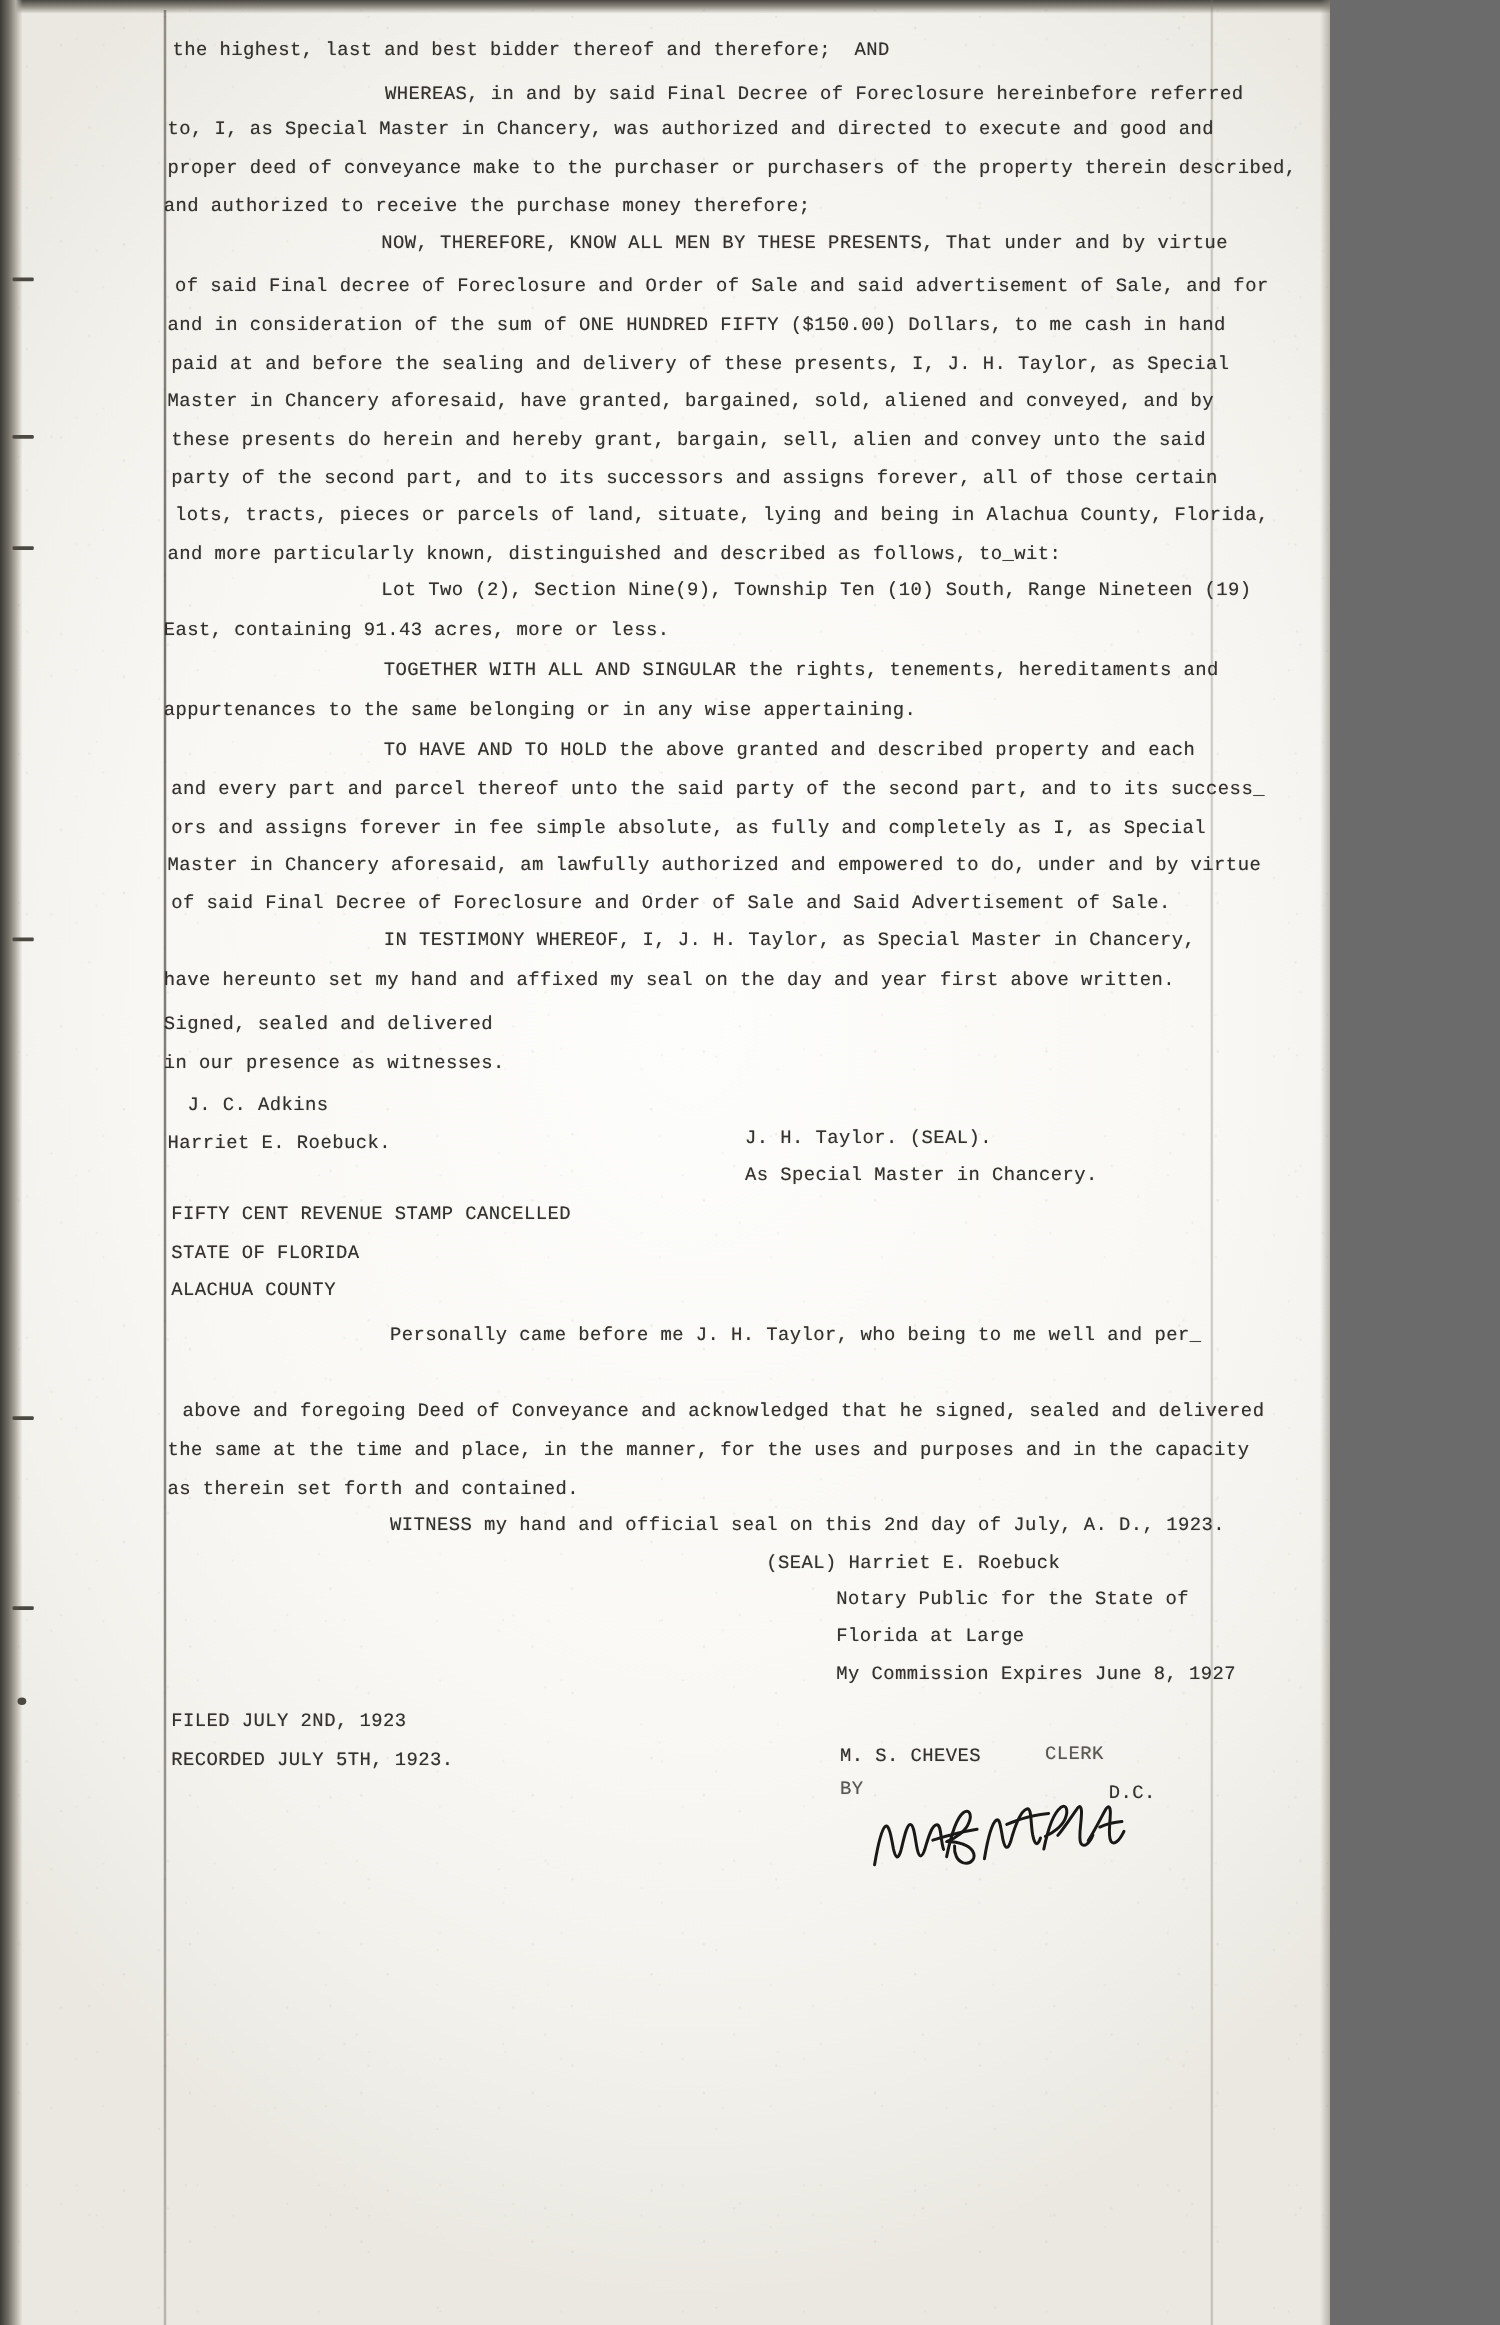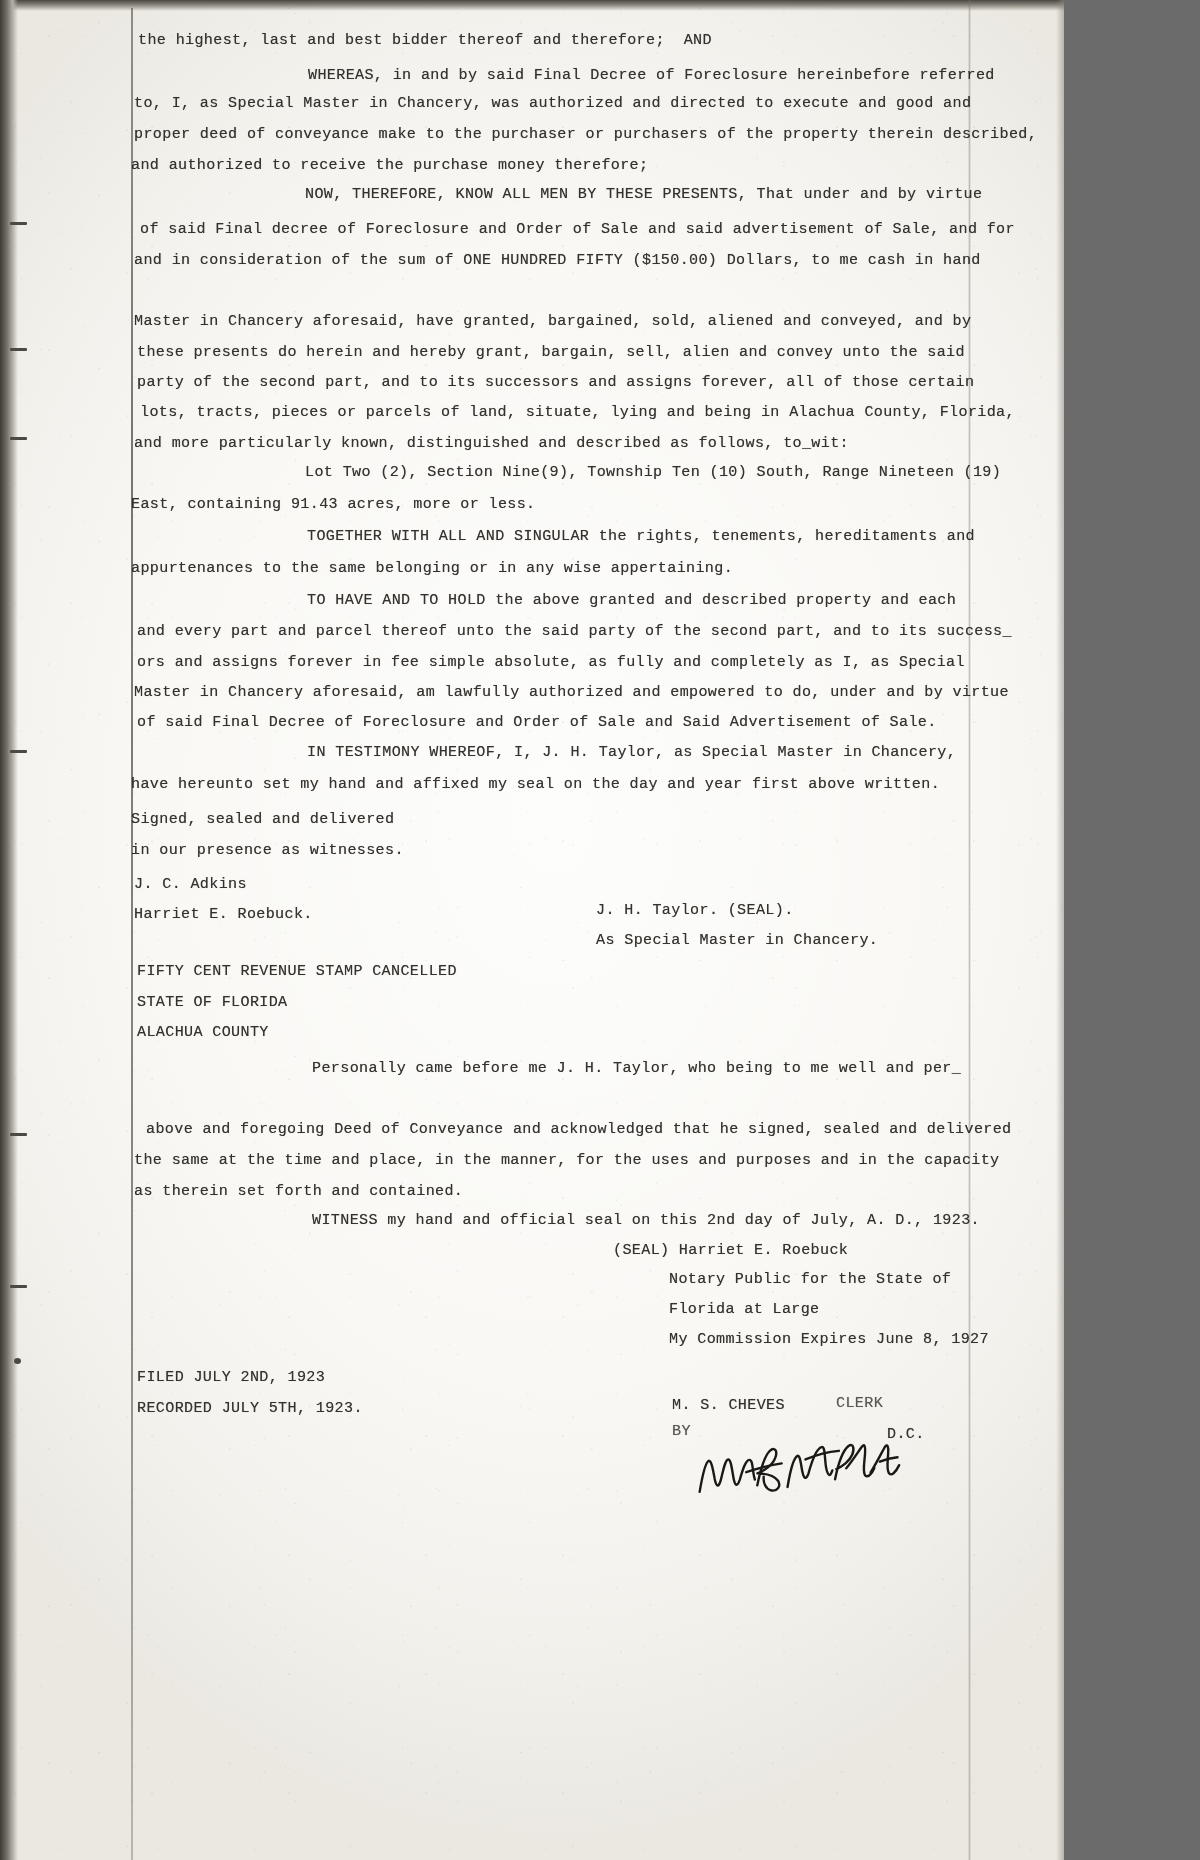--- a/index.html
+++ b/index.html
@@ -151,39 +151,40 @@
 
   <div class="doc-body" id="doc-body">
       <div class="ln" style="left: 138px; top: 33px;">the highest, last and best bidder thereof and therefore;  AND</div>
       <div class="ln" style="left: 308px; top: 68px;">WHEREAS, in and by said Final Decree of Foreclosure hereinbefore referred</div>
       <div class="ln" style="left: 134px; top: 96px;">to, I, as Special Master in Chancery, was authorized and directed to execute and good and</div>
       <div class="ln" style="left: 134px; top: 127px;">proper deed of conveyance make to the purchaser or purchasers of the property therein described,</div>
       <div class="ln" style="left: 131px; top: 158px;">and authorized to receive the purchase money therefore;</div>
       <div class="ln" style="left: 305px; top: 187px;">NOW, THEREFORE, KNOW ALL MEN BY THESE PRESENTS, That under and by virtue</div>
       <div class="ln" style="left: 140px; top: 222px;">of said Final decree of Foreclosure and Order of Sale and said advertisement of Sale, and for</div>
       <div class="ln" style="left: 134px; top: 253px;">and in consideration of the sum of ONE HUNDRED FIFTY ($150.00) Dollars, to me cash in hand</div>
+      <div class="ln" style="left: 137px; top: 284px;">paid at and before the sealing and delivery of these presents, I, J. H. Taylor, as Special</div>
       <div class="ln" style="left: 134px; top: 314px;">Master in Chancery aforesaid, have granted, bargained, sold, aliened and conveyed, and by</div>
       <div class="ln" style="left: 137px; top: 345px;">these presents do herein and hereby grant, bargain, sell, alien and convey unto the said</div>
       <div class="ln" style="left: 137px; top: 375px;">party of the second part, and to its successors and assigns forever, all of those certain</div>
       <div class="ln" style="left: 140px; top: 405px;">lots, tracts, pieces or parcels of land, situate, lying and being in Alachua County, Florida,</div>
       <div class="ln" style="left: 134px; top: 436px;">and more particularly known, distinguished and described as follows, to_wit:</div>
       <div class="ln" style="left: 305px; top: 465px;">Lot Two (2), Section Nine(9), Township Ten (10) South, Range Nineteen (19)</div>
       <div class="ln" style="left: 131px; top: 497px;">East, containing 91.43 acres, more or less.</div>
       <div class="ln" style="left: 307px; top: 529px;">TOGETHER WITH ALL AND SINGULAR the rights, tenements, hereditaments and</div>
       <div class="ln" style="left: 131px; top: 561px;">appurtenances to the same belonging or in any wise appertaining.</div>
       <div class="ln" style="left: 307px; top: 593px;">TO HAVE AND TO HOLD the above granted and described property and each</div>
       <div class="ln" style="left: 137px; top: 624px;">and every part and parcel thereof unto the said party of the second part, and to its success_</div>
       <div class="ln" style="left: 137px; top: 655px;">ors and assigns forever in fee simple absolute, as fully and completely as I, as Special</div>
       <div class="ln" style="left: 134px; top: 685px;">Master in Chancery aforesaid, am lawfully authorized and empowered to do, under and by virtue</div>
       <div class="ln" style="left: 137px; top: 715px;">of said Final Decree of Foreclosure and Order of Sale and Said Advertisement of Sale.</div>
       <div class="ln" style="left: 307px; top: 745px;">IN TESTIMONY WHEREOF, I, J. H. Taylor, as Special Master in Chancery,</div>
       <div class="ln" style="left: 131px; top: 777px;">have hereunto set my hand and affixed my seal on the day and year first above written.</div>
       <div class="ln" style="left: 131px; top: 812px;">Signed, sealed and delivered</div>
       <div class="ln" style="left: 131px; top: 843px;">in our presence as witnesses.</div>
-      <div class="ln" style="left: 134px; top: 877px;">J. C. Adkins</div>
+      <div class="ln" style="left: 150px; top: 877px;">J. C. Adkins</div>
       <div class="ln" style="left: 134px; top: 907px;">Harriet E. Roebuck.</div>
       <div class="ln" style="left: 596px; top: 903px;">J. H. Taylor. (SEAL).</div>
       <div class="ln" style="left: 596px; top: 933px;">As Special Master in Chancery.</div>
       <div class="ln" style="left: 137px; top: 964px;">FIFTY CENT REVENUE STAMP CANCELLED</div>
       <div class="ln" style="left: 137px; top: 995px;">STATE OF FLORIDA</div>
       <div class="ln" style="left: 137px; top: 1025px;">ALACHUA COUNTY</div>
       <div class="ln" style="left: 312px; top: 1061px;">Personally came before me J. H. Taylor, who being to me well and per_</div>
       <div class="ln" style="left: 134px; top: 1122px; padding-left: 12px;">above and foregoing Deed of Conveyance and acknowledged that he signed, sealed and delivered</div>
       <div class="ln" style="left: 134px; top: 1153px;">the same at the time and place, in the manner, for the uses and purposes and in the capacity</div>
       <div class="ln" style="left: 134px; top: 1184px;">as therein set forth and contained.</div>

